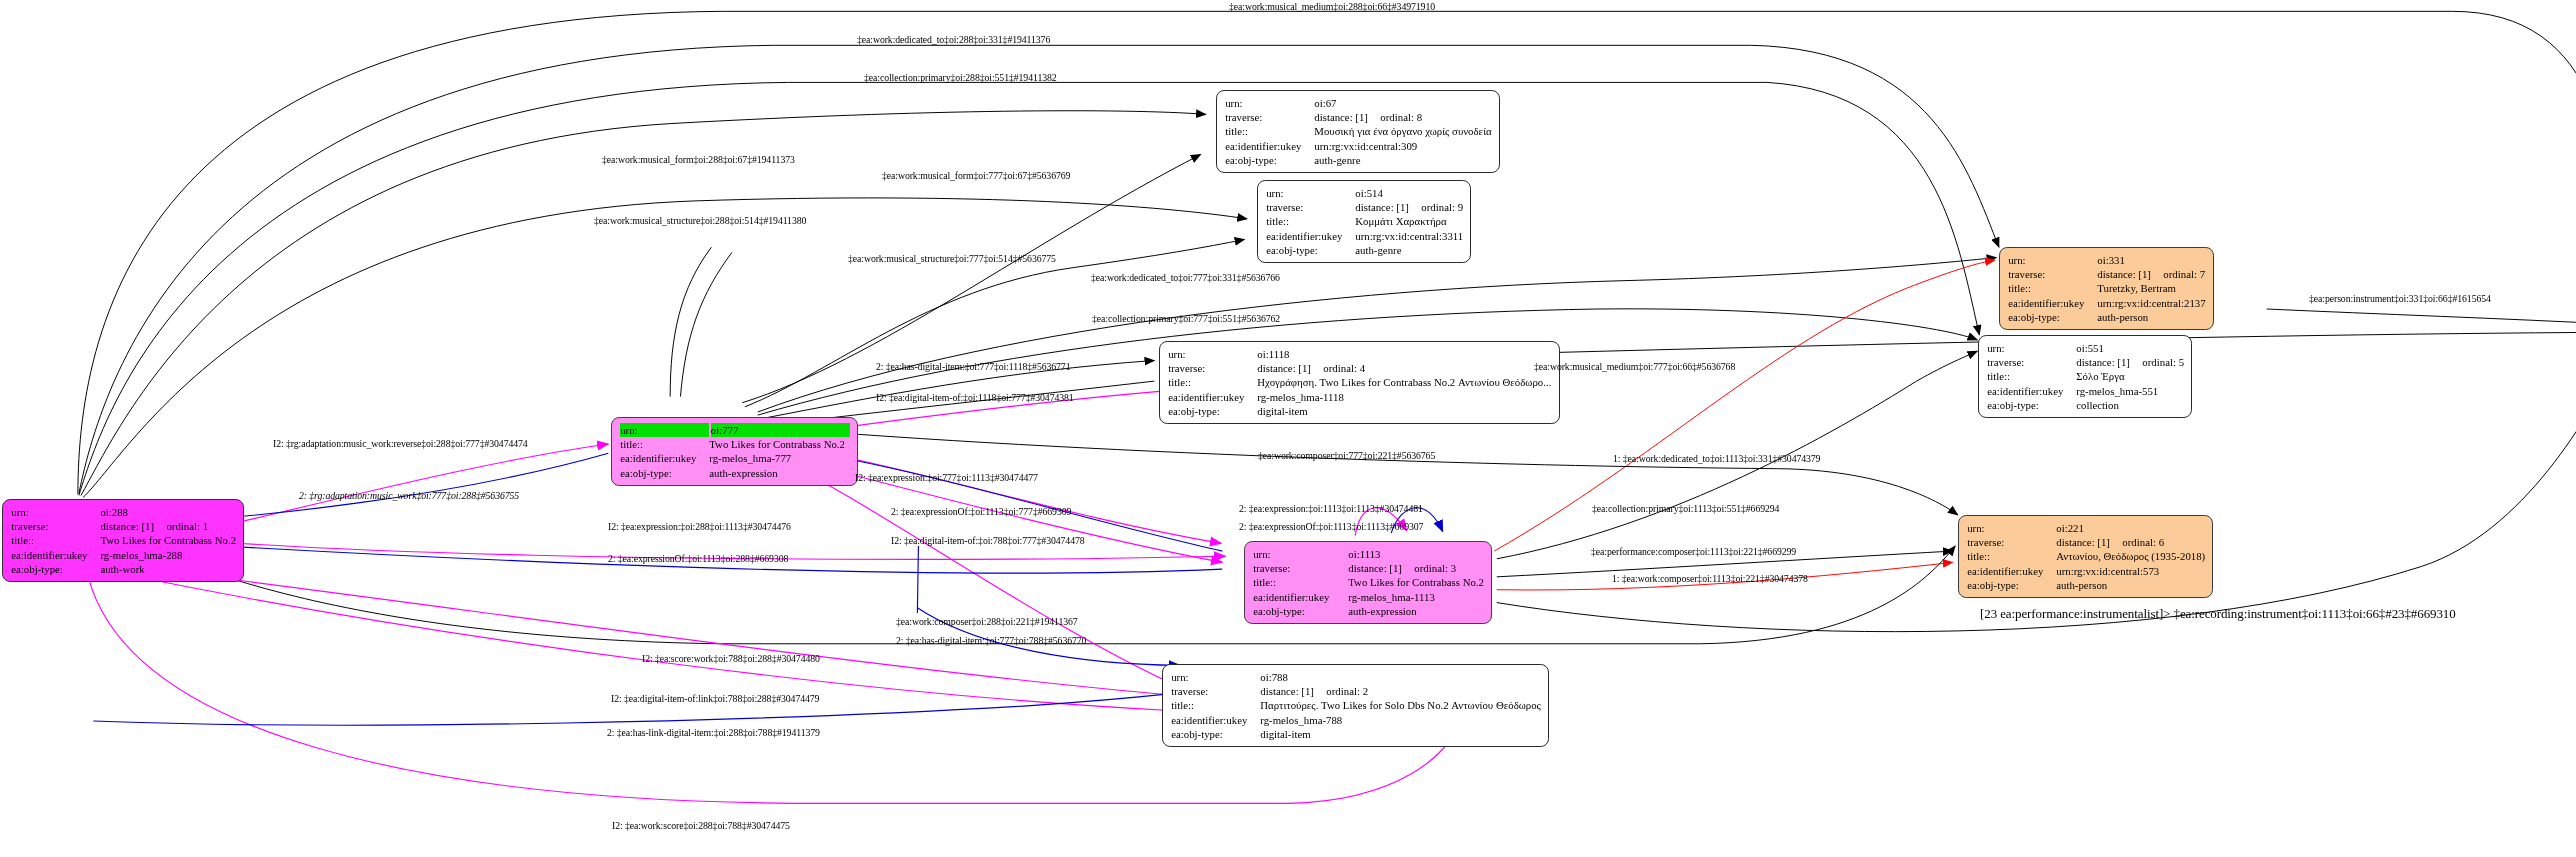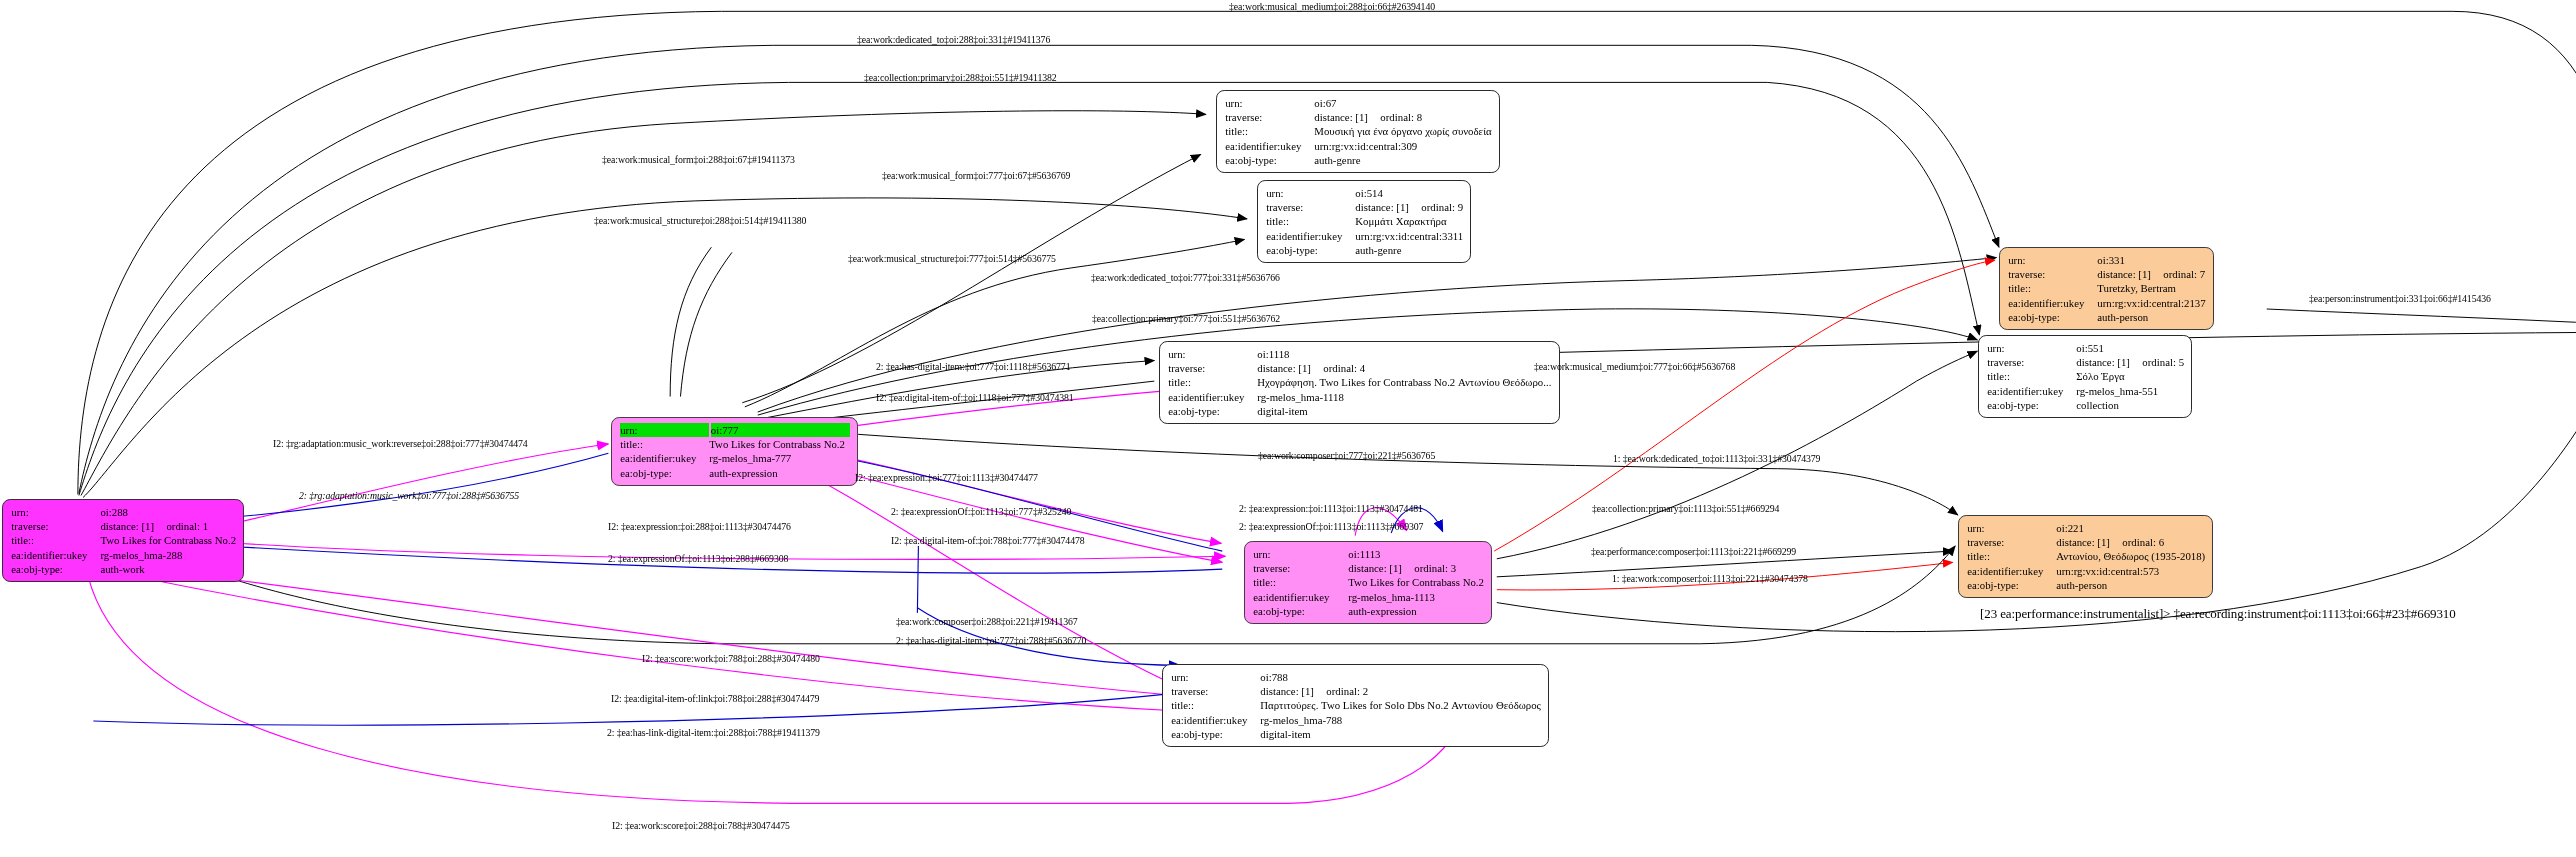--- a/index.html
+++ b/index.html
@@ -412,42 +412,42 @@
     <div class="row">
       <span class="k" style="width:87px">ea:identifier:ukey</span>
       <span class="v">rg-melos_hma-788</span>
     </div>
     <div class="row">
       <span class="k" style="width:87px">ea:obj-type:</span>
       <span class="v">digital-item</span>
     </div>
   </div>
 
-  <div class="elabel" style="left:1229px;top:1px;">‡ea:work:musical_medium‡oi:288‡oi:66‡#26394140</div>
+  <div class="elabel" style="left:1229px;top:1px;">‡ea:work:musical_medium‡oi:288‡oi:66‡#34971910</div>
   <div class="elabel" style="left:857px;top:34px;">‡ea:work:dedicated_to‡oi:288‡oi:331‡#19411376</div>
   <div class="elabel" style="left:856px;top:72px;margin-left:8px;">‡ea:collection:primary‡oi:288‡oi:551‡#19411382</div>
   <div class="elabel" style="left:602px;top:154px;text-align:right;">‡ea:work:musical_form‡oi:288‡oi:67‡#19411373</div>
   <div class="elabel" style="left:882px;top:170px;">‡ea:work:musical_form‡oi:777‡oi:67‡#5636769</div>
   <div class="elabel" style="left:594px;top:215px;">‡ea:work:musical_structure‡oi:288‡oi:514‡#19411380</div>
   <div class="elabel" style="left:848px;top:253px;">‡ea:work:musical_structure‡oi:777‡oi:514‡#5636775</div>
   <div class="elabel" style="left:1091px;top:272px;">‡ea:work:dedicated_to‡oi:777‡oi:331‡#5636766</div>
   <div class="elabel" style="left:1092px;top:313px;">‡ea:collection:primary‡oi:777‡oi:551‡#5636762</div>
   <div class="elabel" style="left:876px;top:361px;">2: ‡ea:has-digital-item:‡oi:777‡oi:1118‡#5636771</div>
   <div class="elabel" style="left:876px;top:392px;">I2: ‡ea:digital-item-of:‡oi:1118‡oi:777‡#30474381</div>
   <div class="elabel" style="left:273px;top:438px;">I2: ‡rg:adaptation:music_work:reverse‡oi:288‡oi:777‡#30474474</div>
   <div class="elabel" style="left:299px;top:490px;font-style:italic;">2: ‡rg:adaptation:music_work‡oi:777‡oi:288‡#5636755</div>
   <div class="elabel" style="left:1534px;top:361px;">‡ea:work:musical_medium‡oi:777‡oi:66‡#5636768</div>
   <div class="elabel" style="left:1613px;top:453px;">1: ‡ea:work:dedicated_to‡oi:1113‡oi:331‡#30474379</div>
   <div class="elabel" style="left:1258px;top:450px;">‡ea:work:composer‡oi:777‡oi:221‡#5636765</div>
   <div class="elabel" style="left:855px;top:472px;">I2: ‡ea:expression:‡oi:777‡oi:1113‡#30474477</div>
-  <div class="elabel" style="left:891px;top:506px;">2: ‡ea:expressionOf:‡oi:1113‡oi:777‡#325240</div>
+  <div class="elabel" style="left:891px;top:506px;">2: ‡ea:expressionOf:‡oi:1113‡oi:777‡#669309</div>
   <div class="elabel" style="left:1239px;top:503px;text-align:right;">2: ‡ea:expression:‡oi:1113‡oi:1113‡#30474481</div>
   <div class="elabel" style="left:1239px;top:521px;">2: ‡ea:expressionOf:‡oi:1113‡oi:1113‡#669307</div>
   <div class="elabel" style="left:1592px;top:503px;">‡ea:collection:primary‡oi:1113‡oi:551‡#669294</div>
-  <div class="elabel" style="left:2309px;top:293px;">‡ea:person:instrument‡oi:331‡oi:66‡#1415436</div>
+  <div class="elabel" style="left:2309px;top:293px;">‡ea:person:instrument‡oi:331‡oi:66‡#1615654</div>
   <div class="elabel" style="left:608px;top:521px;">I2: ‡ea:expression:‡oi:288‡oi:1113‡#30474476</div>
   <div class="elabel" style="left:608px;top:553px;">2: ‡ea:expressionOf:‡oi:1113‡oi:288‡#669308</div>
   <div class="elabel" style="left:891px;top:535px;">I2: ‡ea:digital-item-of:‡oi:788‡oi:777‡#30474478</div>
   <div class="elabel" style="left:1591px;top:546px;">‡ea:performance:composer‡oi:1113‡oi:221‡#669299</div>
   <div class="elabel" style="left:1612px;top:573px;">1: ‡ea:work:composer‡oi:1113‡oi:221‡#30474378</div>
   <div class="elabel sm" style="left:1980px;top:606px;">[23 ea:performance:instrumentalist]&gt; ‡ea:recording:instrument‡oi:1113‡oi:66‡#23‡#669310</div>
   <div class="elabel" style="left:896px;top:616px;">‡ea:work:composer‡oi:288‡oi:221‡#19411367</div>
   <div class="elabel" style="left:896px;top:635px;">2: ‡ea:has-digital-item:‡oi:777‡oi:788‡#5636770</div>
   <div class="elabel" style="left:642px;top:653px;">I2: ‡ea:score:work‡oi:788‡oi:288‡#30474480</div>
   <div class="elabel" style="left:611px;top:693px;">I2: ‡ea:digital-item-of:link‡oi:788‡oi:288‡#30474479</div>

